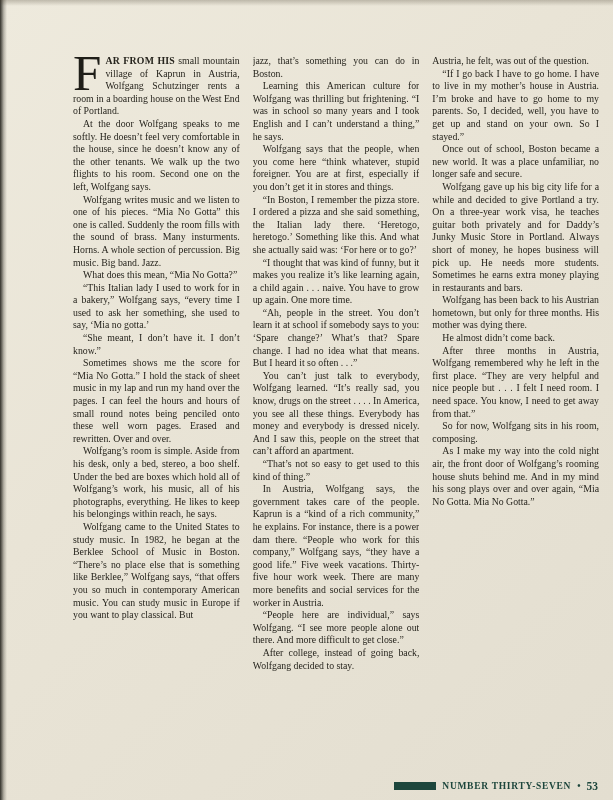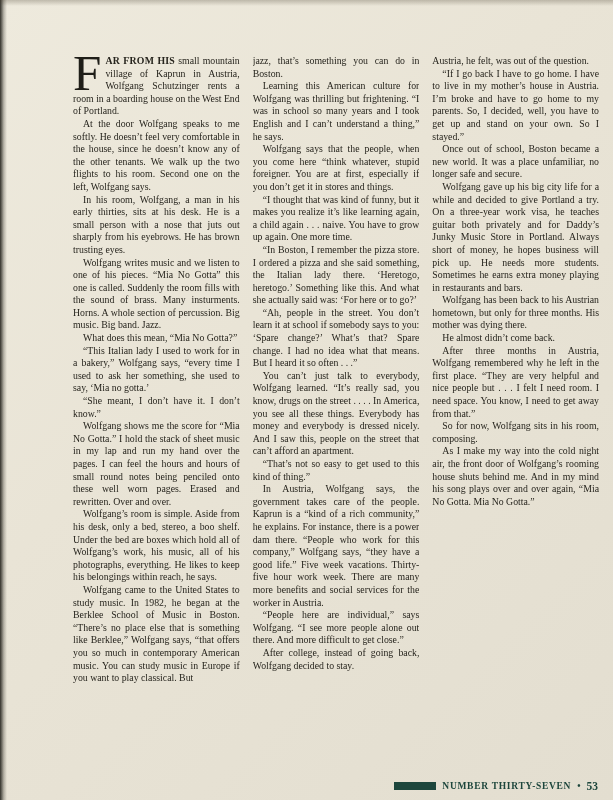--- a/index.html
+++ b/index.html
@@ -58,35 +58,34 @@
 <body>
 
 <div class="page">
   <div class="scan-edge-left"></div>
   <div class="scan-edge-top"></div>
 
   <div class="content">
     <div class="col">
         <p class="para first"><span class="dropcap">F</span><span class="lead">AR FROM HIS</span> small mountain village of Kaprun in Austria, Wolfgang Schutzinger rents a room in a boarding house on the West End of Portland.</p>
         <p class="para">At the door Wolfgang speaks to me softly. He doesn’t feel very comfortable in the house, since he doesn’t know any of the other tenants. We walk up the two flights to his room. Second one on the left, Wolfgang says.</p>
-        <p class="para">In his room, Wolfgang, a man in his early thirties, sits at his desk. He is a small person with a nose that juts out sharply from his eyebrows. He has brown trusting eyes.</p>
         <p class="para">Wolfgang writes music and we listen to one of his pieces. “Mia No Gotta” this one is called. Suddenly the room fills with the sound of brass. Many insturments. Horns. A whole section of percussion. Big music. Big band. Jazz.</p>
         <p class="para">What does this mean, “Mia No Gotta?”</p>
         <p class="para">“This Italian lady I used to work for in a bakery,” Wolfgang says, “every time I used to ask her something, she used to say, ‘Mia no gotta.’</p>
         <p class="para">“She meant, I don’t have it. I don’t know.”</p>
-        <p class="para">Wolfgang shows me the score for “Mia No Gotta.” I hold the stack of sheet music in my lap and run my hand over the pages. I can feel the hours and hours of small round notes being penciled onto these well worn pages. Erased and rewritten. Over and over.</p>
+        <p class="para">Sometimes shows me the score for “Mia No Gotta.” I hold the stack of sheet music in my lap and run my hand over the pages. I can feel the hours and hours of small round notes being penciled onto these well worn pages. Erased and rewritten. Over and over.</p>
         <p class="para">Wolfgang’s room is simple. Aside from his desk, only a bed, stereo, a boo shelf. Under the bed are boxes which hold all of Wolfgang’s work, his music, all of his photographs, everything. He likes to keep his belongings within reach, he says.</p>
         <p class="para">Wolfgang came to the United States to study music. In 1982, he began at the Berklee School of Music in Boston. “There’s no place else that is something like Berklee,” Wolfgang says, “that offers you so much in contemporary American music. You can study music in Europe if you want to play classical. But</p>
       </div>
     <div class="col">
         <p class="para no-indent">jazz, that’s something you can do in Boston.</p>
         <p class="para">Learning this American culture for Wolfgang was thrilling but frightening. “I was in school so many years and I took English and I can’t understand a thing,” he says.</p>
         <p class="para">Wolfgang says that the people, when you come here “think whatever, stupid foreigner. You are at first, especially if you don’t get it in stores and things.</p>
+        <p class="para">“In Boston, I remember the pizza store. I ordered a pizza and she said something, the Italian lady there. ‘Heretogo, heretogo.’ Something like this. And what she actually said was: ‘For here or to go?’</p>
         <p class="para">“I thought that was kind of funny, but it makes you realize it’s like learning again, a child again . . . naive. You have to grow up again. One more time.</p>
-        <p class="para">“In Boston, I remember the pizza store. I ordered a pizza and she said something, the Italian lady there. ‘Heretogo, heretogo.’ Something like this. And what she actually said was: ‘For here or to go?’</p>
         <p class="para">“Ah, people in the street. You don’t learn it at school if somebody says to you: ‘Spare change?’ What’s that? Spare change. I had no idea what that means. But I heard it so often . . .”</p>
         <p class="para">You can’t just talk to everybody, Wolfgang learned. “It’s really sad, you know, drugs on the street . . . . In America, you see all these things. Everybody has money and everybody is dressed nicely. And I saw this, people on the street that can’t afford an apartment.</p>
         <p class="para">“That’s not so easy to get used to this kind of thing.”</p>
         <p class="para">In Austria, Wolfgang says, the government takes care of the people. Kaprun is a “kind of a rich community,” he explains. For instance, there is a power dam there. “People who work for this company,” Wolfgang says, “they have a good life.” Five week vacations. Thirty-five hour work week. There are many more benefits and social services for the worker in Austria.</p>
         <p class="para">“People here are individual,” says Wolfgang. “I see more people alone out there. And more difficult to get close.”</p>
         <p class="para">After college, instead of going back, Wolfgang decided to stay.</p>
       </div>
     <div class="col">
         <p class="para no-indent">Austria, he felt, was out of the question.</p>
         <p class="para">“If I go back I have to go home. I have to live in my mother’s house in Austria. I’m broke and have to go home to my parents. So, I decided, well, you have to get up and stand on your own. So I stayed.”</p>

